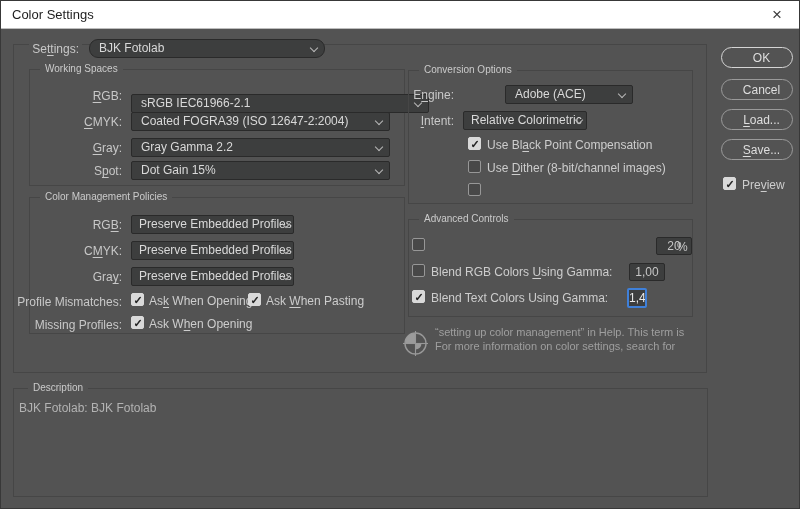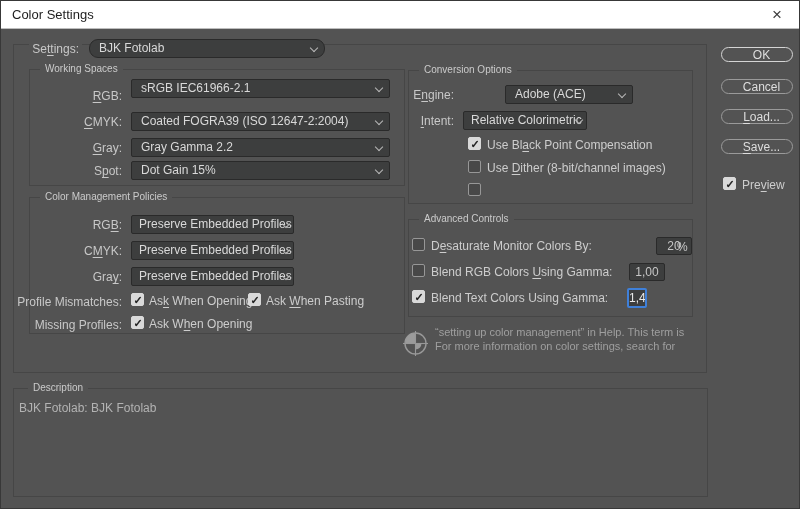--- a/index.html
+++ b/index.html
@@ -83,21 +83,21 @@
     border:1px solid var(--control_border, #2a2a2a);
     border-radius:2px; color:#c6c6c6; font-size:12px; text-align:center;
     font-family:"Liberation Sans", sans-serif; outline:none;
   }
   .num.focused {
     width:20px; height:20px;
     border:2px solid var(--focus_border, #3f80d9); color:#e9e9e9;
   }
   
   .btn {
-    position:absolute; left:720px; width:72px; height:15px;
+    position:absolute; left:720px; width:72px; height:21px;
     border:1px solid var(--button_border, #9a9a9a); border-radius:10.5px;
     background:transparent; color:#dedede; font-size:12px;
     display:flex; align-items:center; justify-content:center;
     font-family:"Liberation Sans", sans-serif; cursor:default; white-space:nowrap;padding-left:9px;
   }
   .btn.default { border-color:#d5d5d5; }
   
   .info-text {
     position:absolute; left:434px; top:325px; width:264px;
     font-size:11px; line-height:13.5px; color: var(--info_text, #9f9f9f);
@@ -123,21 +123,21 @@
   <span class="lbl lbl-bg" style="right:717px;top:41px;"><span>Se</span><u>tt</u><span>ings:</span></span>
   <div class="dd" style="left:88px;top:38px;width:236px;border-radius:9px;">
     <span class="dd-val">BJK Fotolab</span>
     <span class="chev"></span>
   </div>
 
   <div class="grp" style="left:28px;top:68px;width:376px;height:117px;">
     <span class="grp-title">Working Spaces</span>
   </div>
   <span class="lbl" style="right:677px;top:88px;"><span></span><u>R</u><span>GB:</span></span>
-  <div class="dd" style="left:130px;top:78px;width:259px;">
+  <div class="dd" style="left:130px;top:93px;width:298px;">
     <span class="dd-val">sRGB IEC61966-2.1</span>
     <span class="chev"></span>
   </div>
   <span class="lbl" style="right:677px;top:114px;"><span></span><u>C</u><span>MYK:</span></span>
   <div class="dd" style="left:130px;top:111px;width:259px;">
     <span class="dd-val">Coated FOGRA39 (ISO 12647-2:2004)</span>
     <span class="chev"></span>
   </div>
   <span class="lbl" style="right:677px;top:140px;"><span></span><u>G</u><span>ray:</span></span>
   <div class="dd" style="left:130px;top:137px;width:259px;">
@@ -196,21 +196,20 @@
   <span class="cb" style="left:467px;top:136px;" data-checked="true"></span>
   <span class="lbl cb-lbl" style="left:486px;top:137px;"><span>Use Bl</span><u>a</u><span>ck Point Compensation</span></span>
   <span class="cb" style="left:467px;top:159px;" data-checked="false"></span>
   <span class="lbl cb-lbl" style="left:486px;top:160px;"><span>Use </span><u>D</u><span>ither (8-bit/channel images)</span></span>
   <span class="cb" style="left:467px;top:182px;" data-checked="false"></span>
 
   <div class="grp" style="left:407px;top:218px;width:285px;height:98px;">
     <span class="grp-title">Advanced Controls</span>
   </div>
   <span class="cb" style="left:411px;top:237px;" data-checked="false"></span>
-  <span class="lbl cb-lbl" style="left:430px;top:238px;"><span>D</span><u>e</u><span>saturate Monitor Colors By:</span></span>
   <input class="num" style="left: 628px; top: 236px; margin-left: 27px;" value="20">
   <span class="lbl" style="left:676px;top:239px;">%</span>
 
   <span class="cb" style="left:411px;top:263px;" data-checked="false"></span>
   <span class="lbl cb-lbl" style="left:430px;top:264px;"><span>Blend RGB Colors </span><u>U</u><span>sing Gamma:</span></span>
   <input class="num" style="left: 628px; top: 262px;" value="1,00">
 
   <span class="cb" style="left:411px;top:289px;" data-checked="true"></span>
   <span class="lbl cb-lbl" style="left:430px;top:290px;"><span>Blend Text Colors Using Gamma:</span><u></u><span></span></span>
   <input class="num focused" style="left: 626px; top: 287px;" value="1,45">

